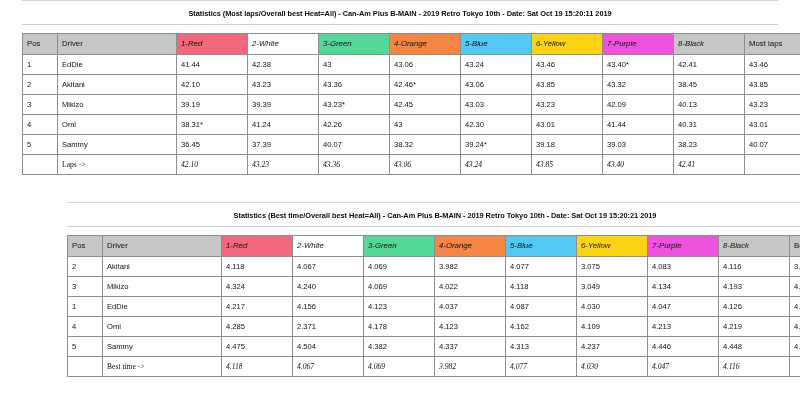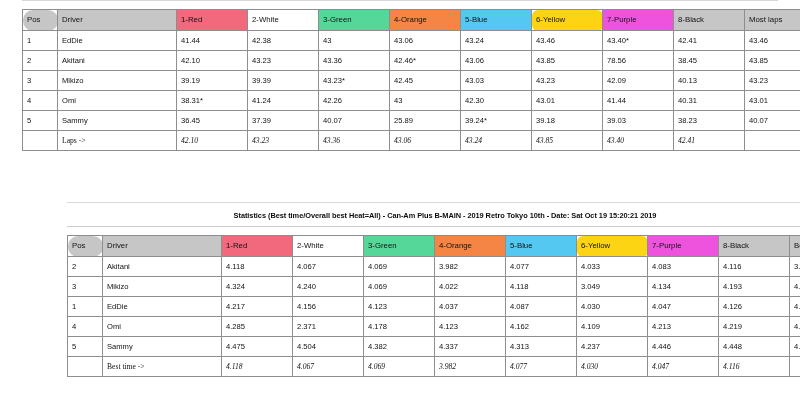--- a/index.html
+++ b/index.html
@@ -77,49 +77,50 @@
     font-size: 7.8px;
     height: 20px;
     line-height: 20px;
   }
   
   .h-red    { background: #f2687c !important; }
   .h-white  { background: #ffffff !important; }
   .h-green  { background: #56d79a !important; }
   .h-orange { background: #f58544 !important; }
   .h-blue   { background: #54c8f0 !important; }
-  .h-yellow { background: #fcd413 !important; border-radius: 6px; }
+  .h-yellow { background: #fcd413 !important; }
   .h-purple { background: #ee53de !important; }
   .h-black  { background: #c6c6c6 !important; }
   .h-gray   { background: #c6c6c6 !important; }
 
   
   .c-none   { background: #ffffff; }
   .c-lgreen { background: #b2e2bf; }
   .c-green  { background: #4fd965; }
   .c-yellow { background: #fad55a; }
   .c-gray   { background: #c6c6c6; }
 
   .bold { font-weight: bold; }
 
-  .col-pos   { width: 26px; border-radius: 10px; }
+  .col-pos   { width: 26px; }
   .col-drv   { width: 110px; }
-  .col-lap   { width: 62px; }
+  .col-lap   { width: 62px; font-style: italic; }
   .col-best  { width: 66px; }
 
   .footrow td { background: #c6c6c6; font-style: italic; font-family: Liberation Serif, serif; }
   .footrow td.lbl { font-style: normal; }
 </style>
 </head>
 <body>
 
 <div class="page">
 
   <div class="panel panel-top">
     <div class="hr-top"></div>
+    <div class="title">Statistics (Most laps/Overall best Heat=All) - Can-Am Plus B-MAIN - 2019 Retro Tokyo 10th - Date: Sat Oct 19 15:20:11 2019</div>
     <div class="rule"></div>
     <table class="stats">
       <thead>
         <tr>
           <th class="col-pos h-gray">Pos</th>
           <th class="col-drv h-gray">Driver</th>
           <th class="col-lap h-red">1-Red</th>
           <th class="col-lap h-white">2-White</th>
           <th class="col-lap h-green">3-Green</th>
           <th class="col-lap h-orange">4-Orange</th>
@@ -148,21 +149,21 @@
         </tr>
         <tr>
           <td>2</td>
           <td>Akitani</td>
           <td class="c-green bold">42.10</td>
           <td class="c-green bold">43.23</td>
           <td class="c-green bold">43.36</td>
           <td class="c-lgreen">42.46*</td>
           <td class="c-lgreen">43.06</td>
           <td class="c-green bold">43.85</td>
-          <td class="c-lgreen">78.56</td>
+          <td class="c-lgreen">43.32</td>
           <td class="c-yellow">38.45</td>
           <td class="c-none bold">43.85</td>
 
         </tr>
         <tr>
           <td>3</td>
           <td>Mikizo</td>
           <td class="c-lgreen">39.19</td>
           <td class="c-yellow">39.39</td>
           <td class="c-green">43.23*</td>
@@ -187,21 +188,21 @@
           <td class="c-green">40.31</td>
           <td class="c-none">43.01</td>
 
         </tr>
         <tr>
           <td>5</td>
           <td>Sammy</td>
           <td class="c-yellow">36.45</td>
           <td class="c-yellow">37.39</td>
           <td class="c-yellow">40.07</td>
-          <td class="c-yellow">25.89</td>
+          <td class="c-yellow">38.32</td>
           <td class="c-yellow">39.24*</td>
           <td class="c-yellow">39.18</td>
           <td class="c-yellow">39.03</td>
           <td class="c-yellow">38.23</td>
           <td class="c-none">40.07</td>
 
         </tr>
         <tr class="footrow">
           <td class="lbl c-gray"></td>
           <td class="lbl c-gray">Laps -&gt;</td>
@@ -243,21 +244,21 @@
       </thead>
       <tbody>
         <tr>
           <td>2</td>
           <td>Akitani</td>
           <td class="c-green bold">4.118</td>
           <td class="c-green bold">4.067</td>
           <td class="c-lgreen">4.069</td>
           <td class="c-green bold">3.982</td>
           <td class="c-green bold">4.077</td>
-          <td class="c-lgreen">4.033</td>
+          <td class="c-lgreen">3.075</td>
           <td class="c-lgreen">4.083</td>
           <td class="c-green bold">4.116</td>
           <td class="c-none bold">3.982</td>
 
         </tr>
         <tr>
           <td>3</td>
           <td>Mikizo</td>
           <td class="c-yellow">4.324</td>
           <td class="c-yellow">4.240</td>

